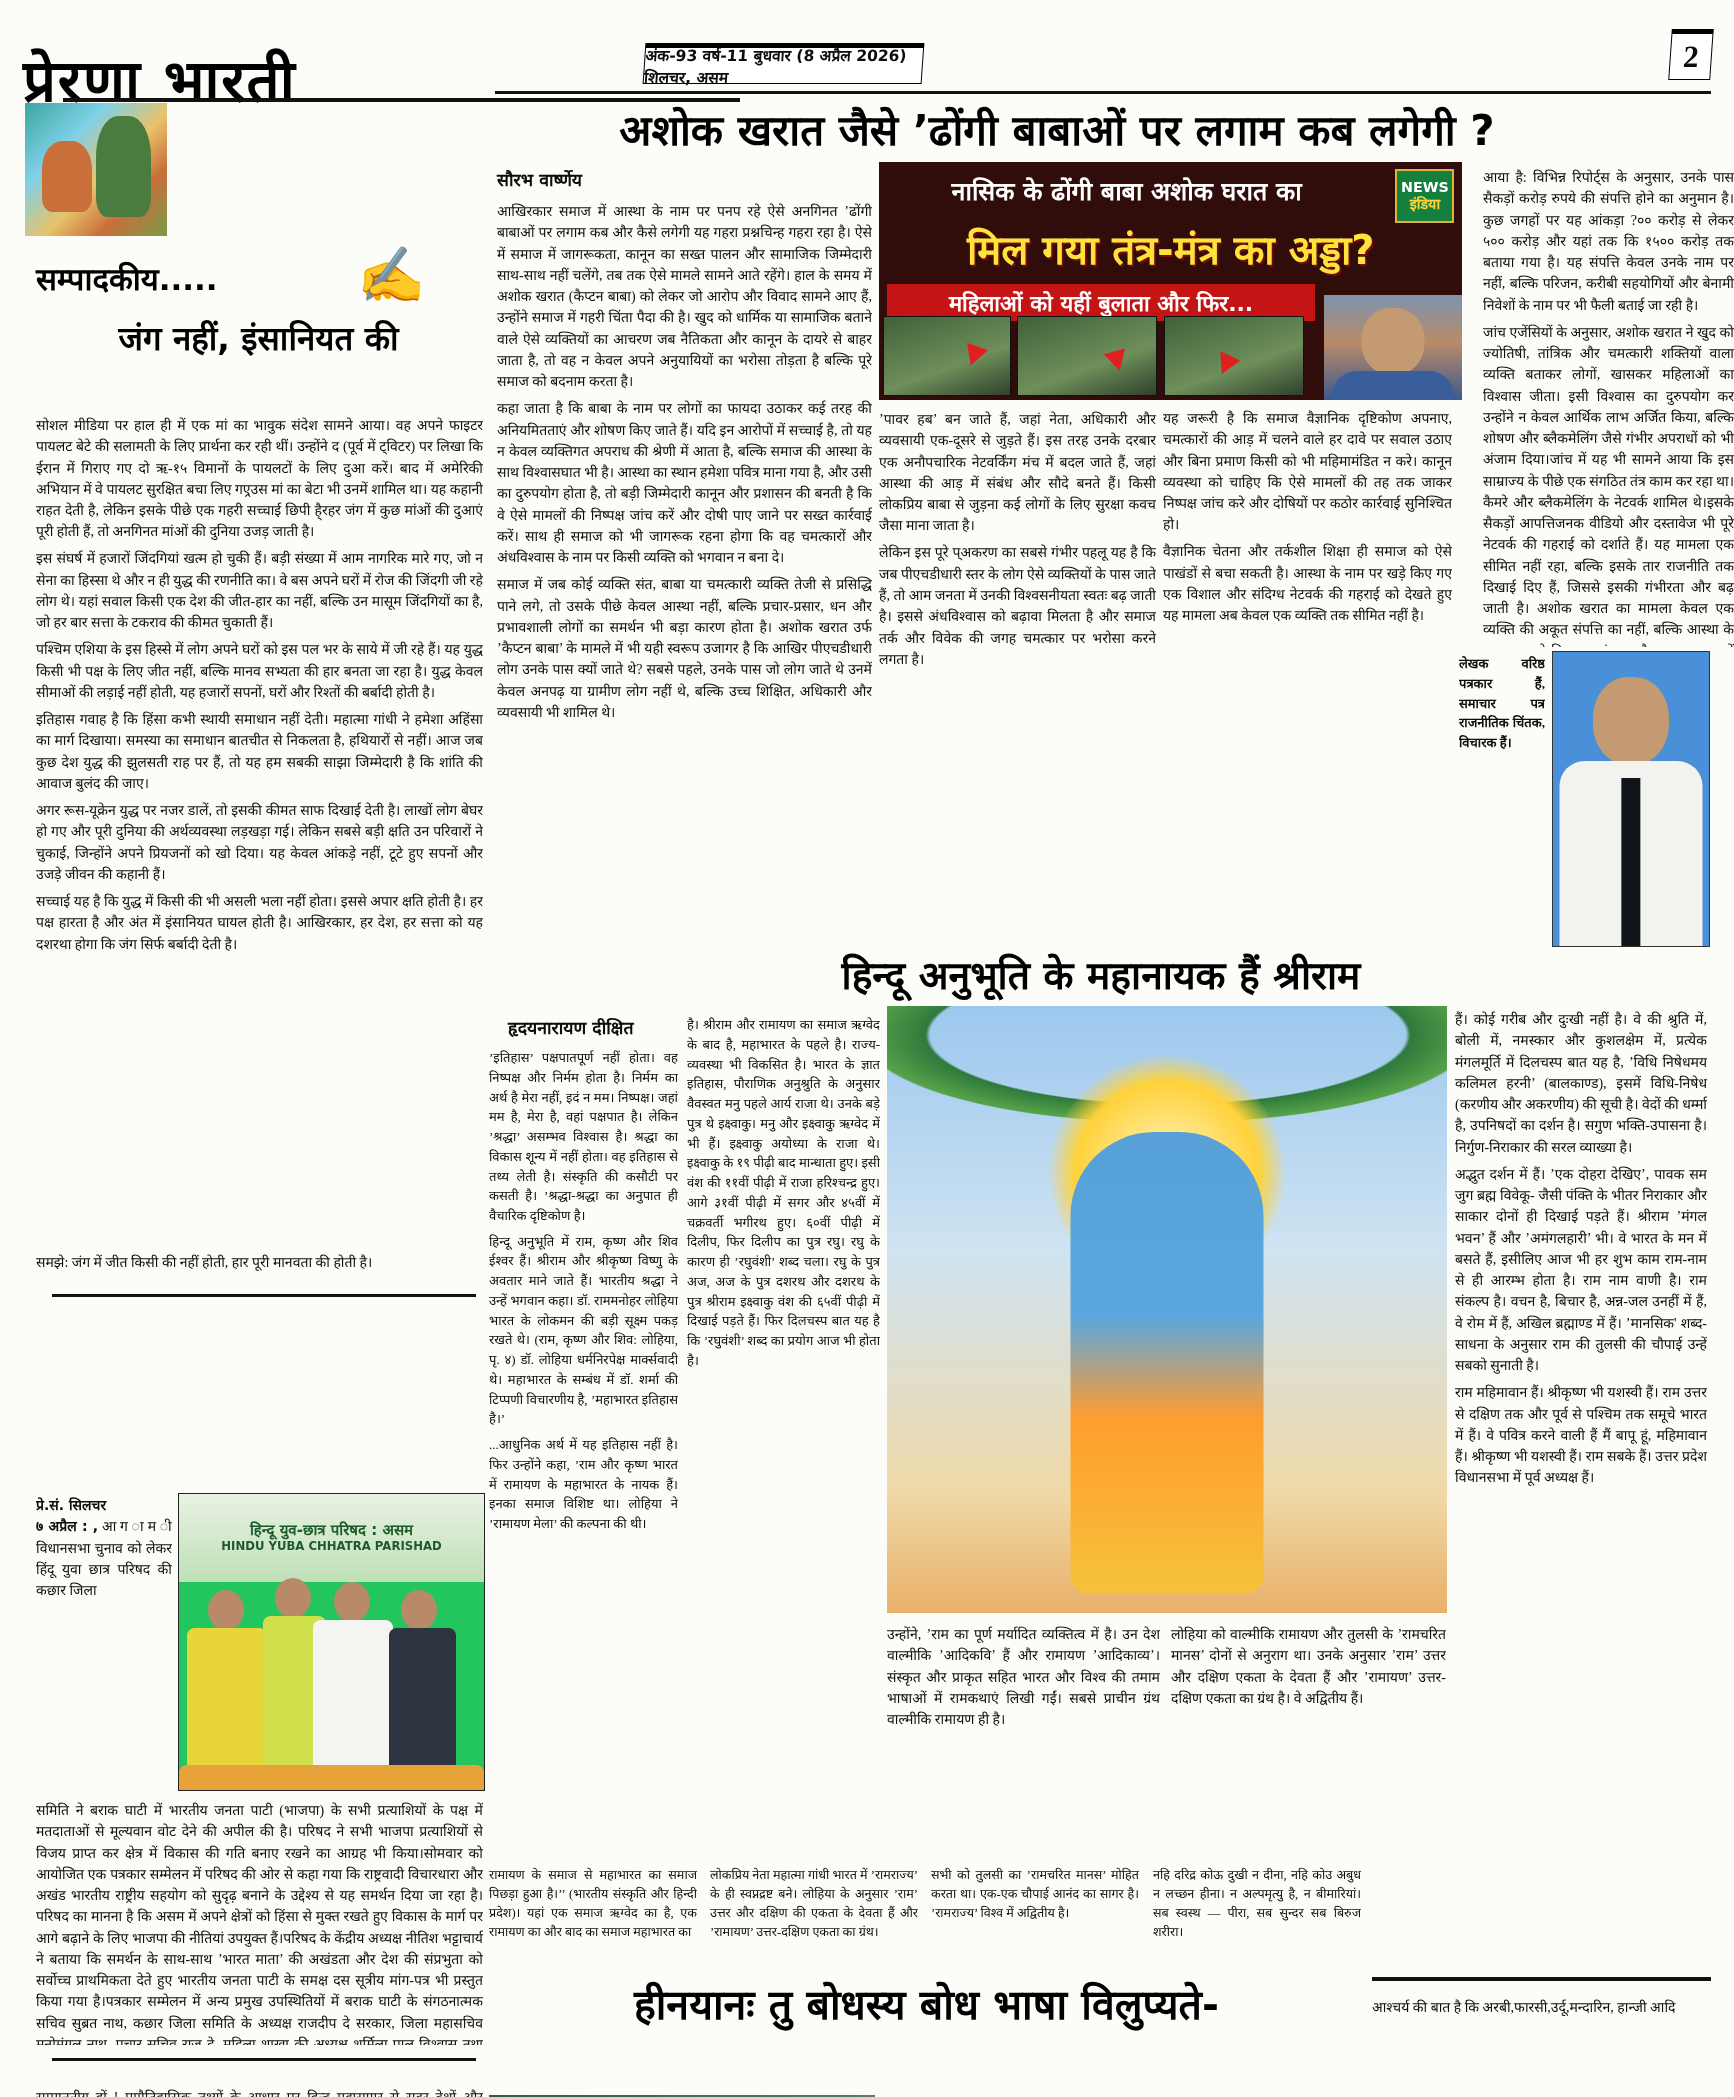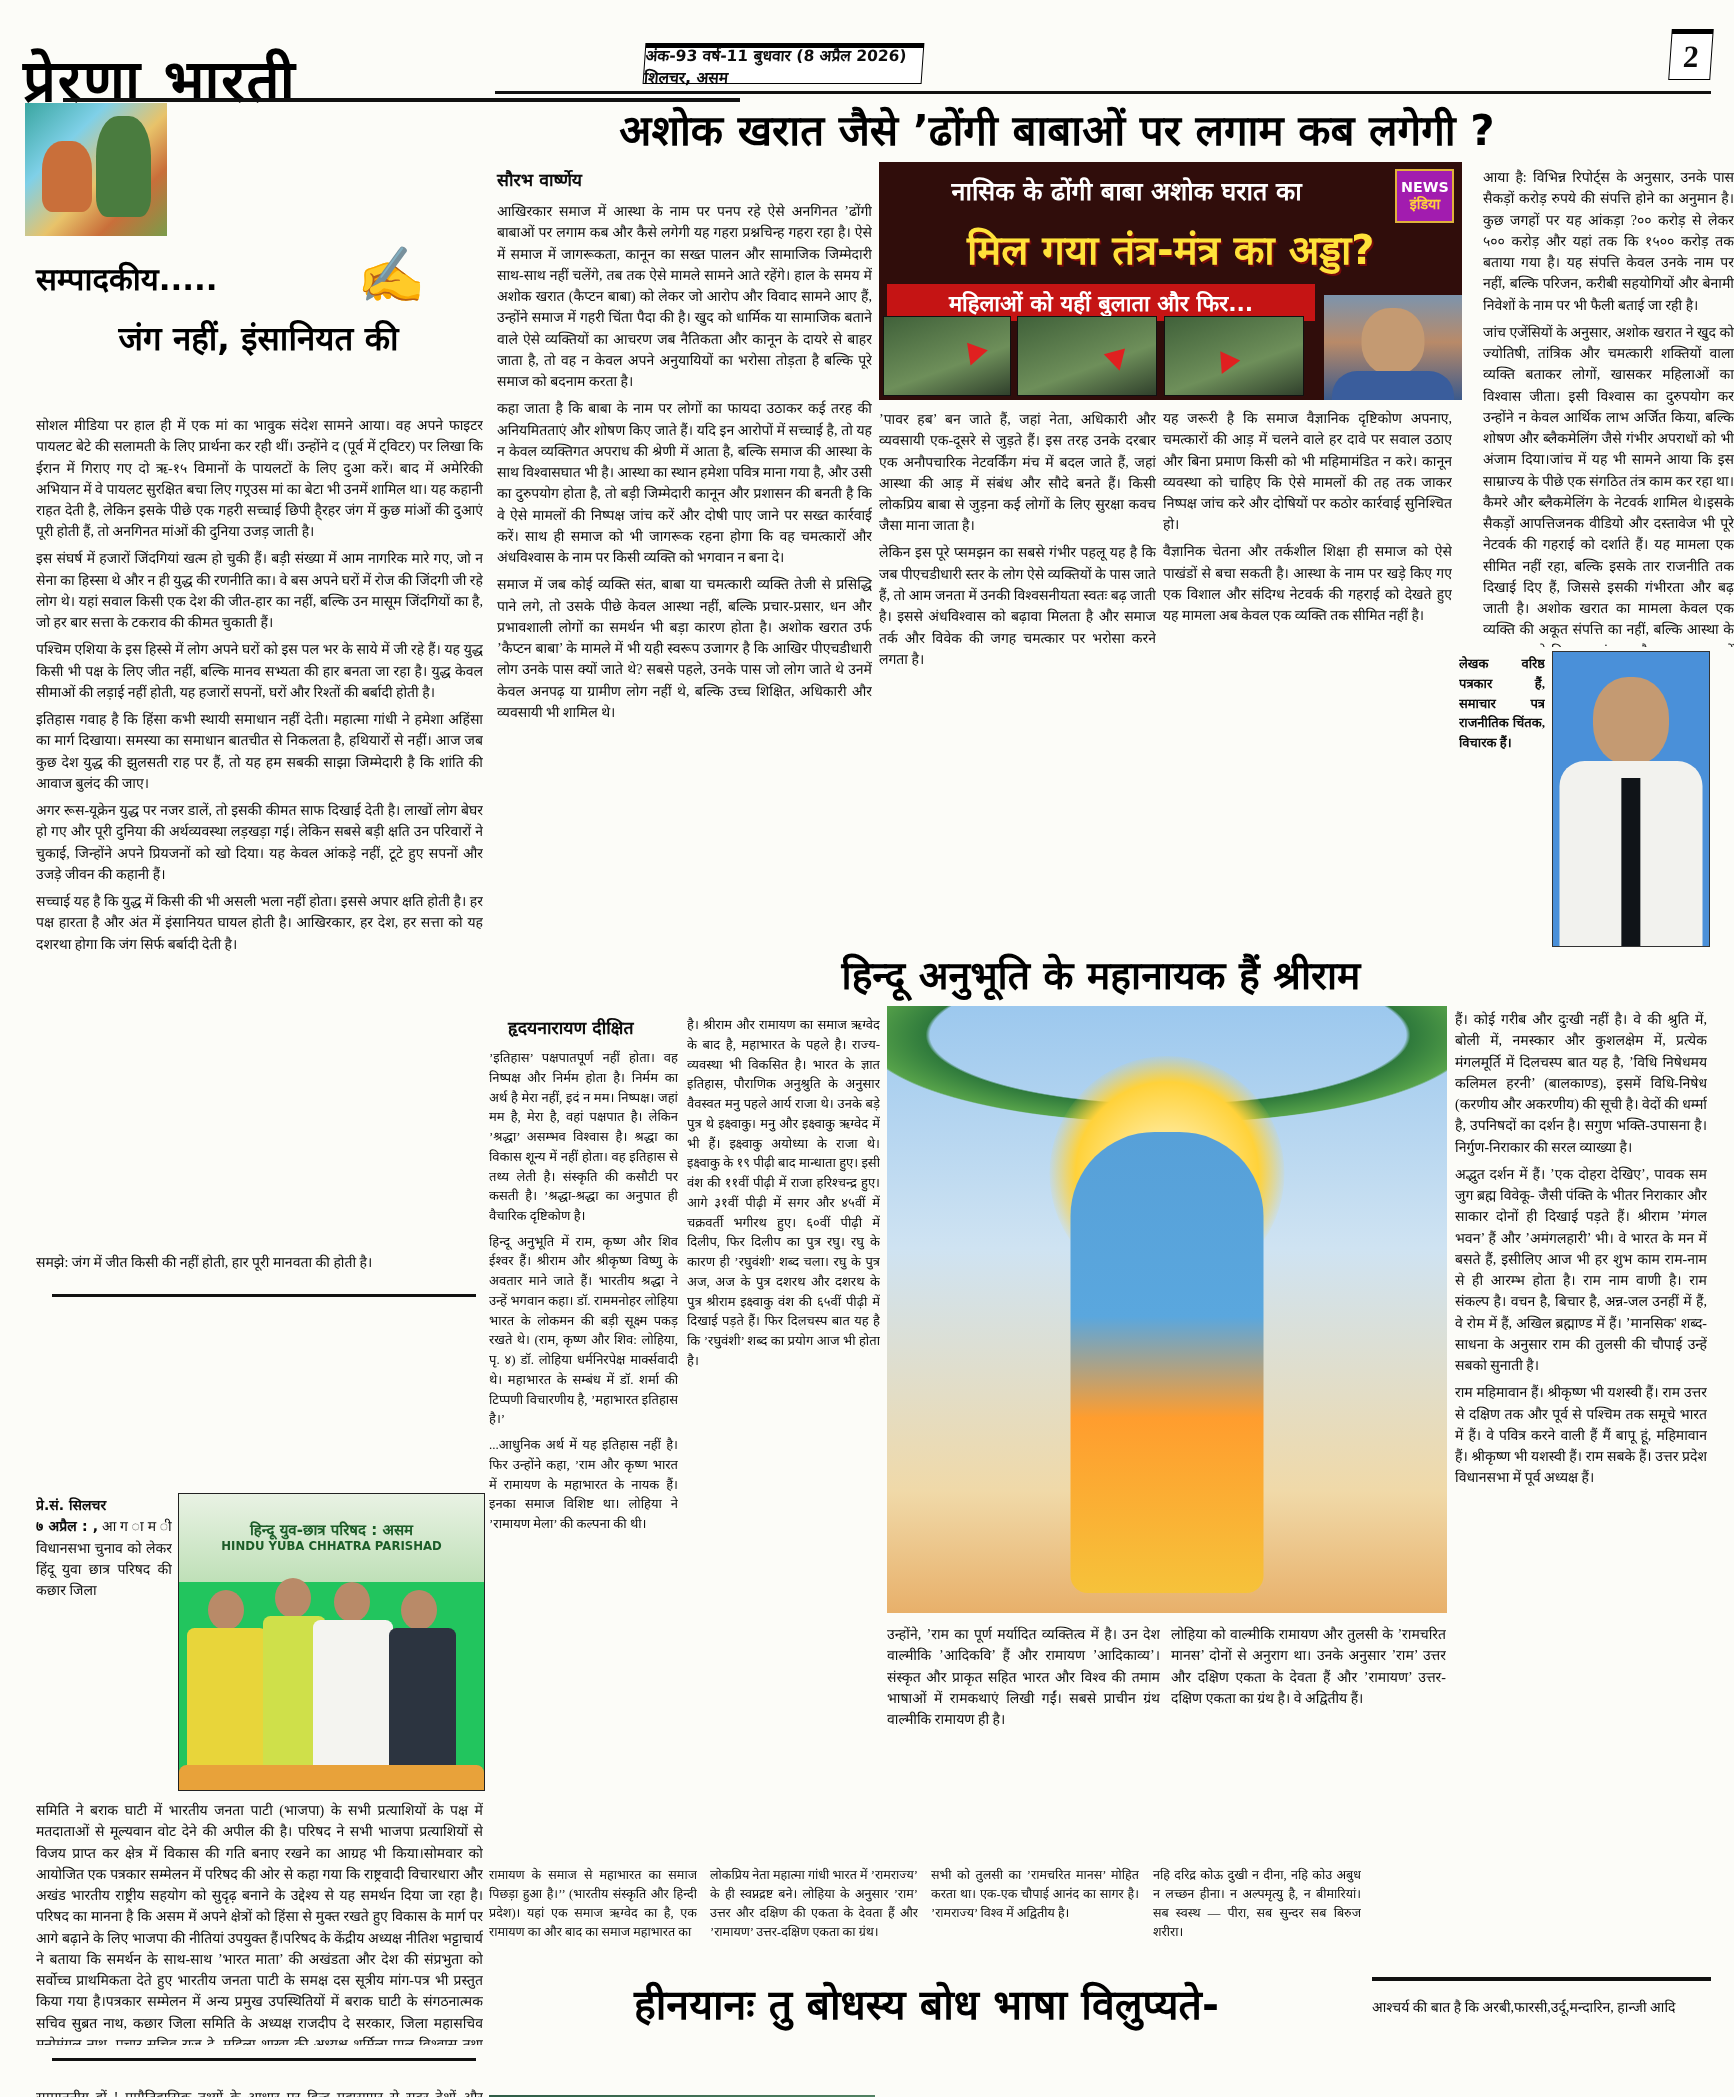--- a/index.html
+++ b/index.html
@@ -28,21 +28,21 @@
             padding:4.2px 11px;box-sizing:border-box;font-size:19.3px;font-weight:bold;text-align:center;line-height:1.42;
             font-family:"DejaVu Sans",sans-serif;}
   
   .graphic{left:879px;top:162px;width:583px;height:238px;background:#300d0b;overflow:hidden;}
   .g-kicker{position:absolute;left:12.6px;top:16px;width:470px;color:#fff;font-size:25px;font-weight:bold;
             font-family:"DejaVu Sans",sans-serif;text-align:center;line-height:1.1;}
   .g-title{position:absolute;left:4.2px;top:59px;width:575px;color:#ffe23a;font-size:40px;font-weight:bold;
            font-family:"DejaVu Sans",sans-serif;text-align:center;text-shadow:1.7px 1.7px 0 #7a0a0a;}
   .g-strip{position:absolute;left:8.4px;top:122px;width:424px;background:#c51414;color:#fff;font-size:22px;
            font-weight:bold;font-family:"DejaVu Sans",sans-serif;text-align:center;padding:3.4px 1.7px;}
-  .g-logo{position:absolute;right:7.6px;top:6.7px;width:55px;height:50px;background:#a21caf;border:2.5px solid #e0b13c;
+  .g-logo{position:absolute;right:7.6px;top:6.7px;width:55px;height:50px;background:#15803d;border:2.5px solid #e0b13c;
           color:#fff;font-family:"DejaVu Sans",sans-serif;font-weight:bold;text-align:center;font-size:14.3px;line-height:1.2;
           display:flex;flex-direction:column;justify-content:center;margin-left:36px;}
   .g-logo .sub{color:#ffd23a;}
   .g-thumb{position:absolute;bottom:4.2px;height:78px;background:linear-gradient(160deg,#40613a,#6e8f5a 60%,#30402c);border:1.3px solid #111;}
   .g-baba{position:absolute;right:0;bottom:0;width:138px;height:105px;
           background:linear-gradient(180deg,#7c94ad 0%,#b98a68 45%,#3c5a8c 100%);}
   .g-arrow{position:absolute;width:0;height:0;border-left:11px solid transparent;border-right:11px solid transparent;
            border-top:20px solid #e02020;}
   
   .ed-label{left:36px;top:257px;font-size:31px;}
@@ -111,21 +111,21 @@
     <div class="g-arrow" style="left:227px;bottom:29px;transform:rotate(-15deg);"></div>
     <div class="g-arrow" style="left:336px;bottom:25px;transform:rotate(25deg);"></div>
     <div class="g-baba">
       <div class="ph-head" style="top:12.6px;width:63px;height:67px;background:#c49a72;"></div>
       <div class="ph-shirt" style="top:76px;width:122px;height:34px;background:#3a5d9c;"></div>
     </div>
   </div>
 
   <div class="col" style="left:879px;top:409px;width:277px;height:526px;overflow:hidden;">
       <p class="para">’पावर हब’ बन जाते हैं, जहां नेता, अधिकारी और व्यवसायी एक-दूसरे से जुड़ते हैं। इस तरह उनके दरबार एक अनौपचारिक नेटवर्किंग मंच में बदल जाते हैं, जहां आस्था की आड़ में संबंध और सौदे बनते हैं। किसी लोकप्रिय बाबा से जुड़ना कई लोगों के लिए सुरक्षा कवच जैसा माना जाता है।</p>
-      <p class="para">लेकिन इस पूरे प्समझन का सबसे गंभीर पहलू यह है कि जब पीएचडीधारी स्तर के लोग ऐसे व्यक्तियों के पास जाते हैं, तो आम जनता में उनकी विश्वसनीयता स्वतः बढ़ जाती है। इससे अंधविश्वास को बढ़ावा मिलता है और समाज तर्क और विवेक की जगह चमत्कार पर भरोसा करने लगता है।</p>
+      <p class="para">लेकिन इस पूरे प्अकरण का सबसे गंभीर पहलू यह है कि जब पीएचडीधारी स्तर के लोग ऐसे व्यक्तियों के पास जाते हैं, तो आम जनता में उनकी विश्वसनीयता स्वतः बढ़ जाती है। इससे अंधविश्वास को बढ़ावा मिलता है और समाज तर्क और विवेक की जगह चमत्कार पर भरोसा करने लगता है।</p>
     </div>
   <div class="col" style="left:1163px;top:408px;width:289px;height:526px;overflow:hidden;">
       <p class="para">यह जरूरी है कि समाज वैज्ञानिक दृष्टिकोण अपनाए, चमत्कारों की आड़ में चलने वाले हर दावे पर सवाल उठाए और बिना प्रमाण किसी को भी महिमामंडित न करे। कानून व्यवस्था को चाहिए कि ऐसे मामलों की तह तक जाकर निष्पक्ष जांच करे और दोषियों पर कठोर कार्रवाई सुनिश्चित हो।</p>
       <p class="para">वैज्ञानिक चेतना और तर्कशील शिक्षा ही समाज को ऐसे पाखंडों से बचा सकती है। आस्था के नाम पर खड़े किए गए एक विशाल और संदिग्ध नेटवर्क की गहराई को देखते हुए यह मामला अब केवल एक व्यक्ति तक सीमित नहीं है।</p>
     </div>
   <div class="col" style="left:1459px;top:167px;width:251px;height:480px;overflow:hidden;margin-left:24px;">
       <p class="para">आया है: विभिन्न रिपोर्ट्स के अनुसार, उनके पास सैकड़ों करोड़ रुपये की संपत्ति होने का अनुमान है। कुछ जगहों पर यह आंकड़ा ?०० करोड़ से लेकर ५०० करोड़ और यहां तक कि १५०० करोड़ तक बताया गया है। यह संपत्ति केवल उनके नाम पर नहीं, बल्कि परिजन, करीबी सहयोगियों और बेनामी निवेशों के नाम पर भी फैली बताई जा रही है।</p>
       <p class="para">जांच एजेंसियों के अनुसार, अशोक खरात ने खुद को ज्योतिषी, तांत्रिक और चमत्कारी शक्तियों वाला व्यक्ति बताकर लोगों, खासकर महिलाओं का विश्वास जीता। इसी विश्वास का दुरुपयोग कर उन्होंने न केवल आर्थिक लाभ अर्जित किया, बल्कि शोषण और ब्लैकमेलिंग जैसे गंभीर अपराधों को भी अंजाम दिया।जांच में यह भी सामने आया कि इस साम्राज्य के पीछे एक संगठित तंत्र काम कर रहा था। कैमरे और ब्लैकमेलिंग के नेटवर्क शामिल थे।इसके सैकड़ों आपत्तिजनक वीडियो और दस्तावेज भी पूरे नेटवर्क की गहराई को दर्शाते हैं। यह मामला एक सीमित नहीं रहा, बल्कि इसके तार राजनीति तक दिखाई दिए हैं, जिससे इसकी गंभीरता और बढ़ जाती है। अशोक खरात का मामला केवल एक व्यक्ति की अकूत संपत्ति का नहीं, बल्कि आस्था के नाम पर खड़े किए गए तंत्र का है। यह मामला हमें चेतावनी देता है कि श्रद्धा अंधविश्वास, लालच और धन का गठजोड़ समाज के लिए गंभीर खतरा बन जाता है।</p>
     </div>
 

